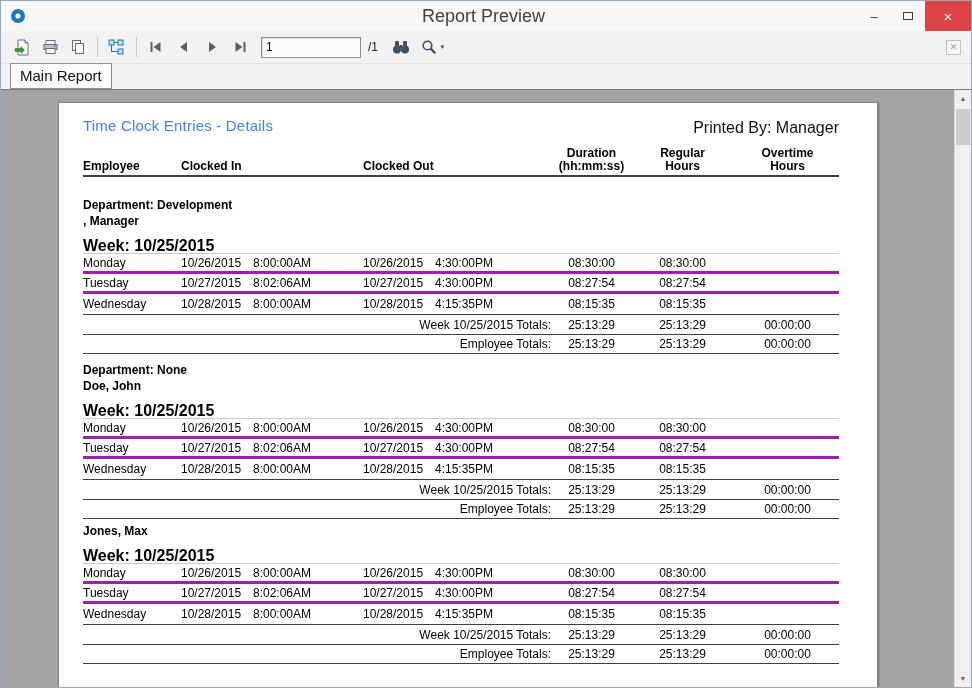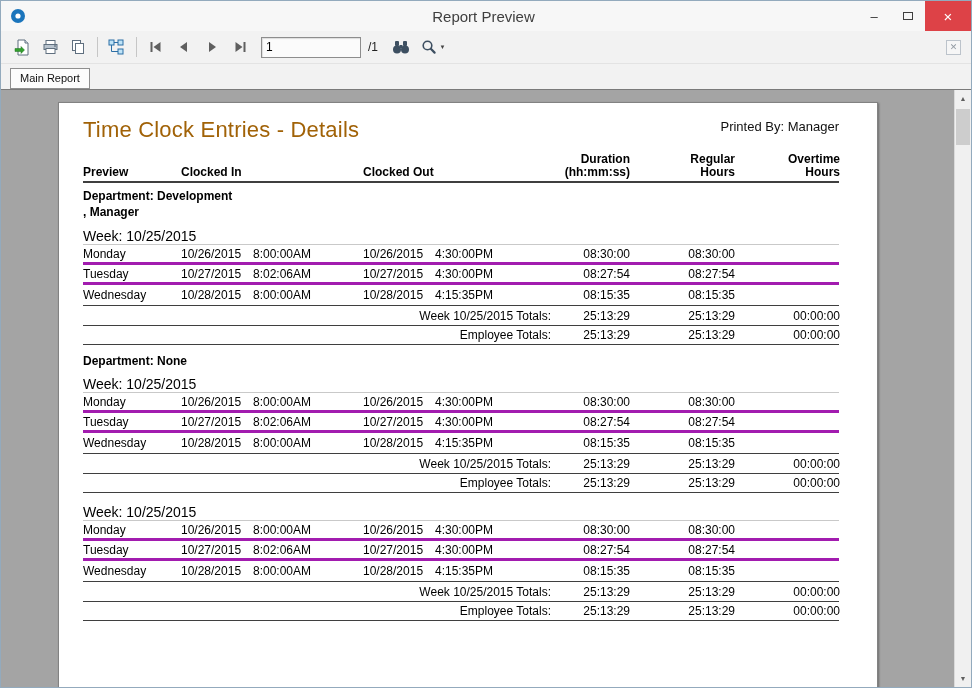--- a/index.html
+++ b/index.html
@@ -2,58 +2,58 @@
 <html><head>
 <meta charset="utf-8">
 <style>
   *{box-sizing:border-box;margin:0;padding:0}
   body{margin:0;font-family:"Liberation Sans",sans-serif;background:#d6d6d6}
   .window{width:972px;height:688px;display:flex;flex-direction:column;background:#f2f2f2;border:1px solid #93aabd;position:relative;overflow:hidden}
 
   
   .titlebar{height:30px;display:flex;align-items:center;background:#f7f7f7;position:relative;flex:0 0 auto}
   .app-icon{margin-left:9px;display:flex;align-items:center}
-  .title{position:absolute;left:0;right:5px;text-align:center;font-size:15px;color:#3f3f3f;pointer-events:none}
+  .title{position:absolute;left:0;right:5px;text-align:center;font-size:18px;color:#3f3f3f;pointer-events:none}
   .win-buttons{margin-left:auto;display:flex;height:100%;position:relative;z-index:1}
   .win-btn{width:34px;height:100%;border:0;background:transparent;font-size:13px;color:#333;display:flex;align-items:center;justify-content:center;padding:0;font-family:inherit;cursor:default}
   .win-btn.close{width:46px;background:#dd4247;color:#fff;font-size:15px}
   .max-glyph{display:inline-block;width:10px;height:8px;border:1px solid #3f3f3f}
 
   
   .toolbar{height:33px;display:flex;align-items:center;padding:0 10px 0 8px;background:#f2f2f2;border-bottom:1px solid #e3e3e3;flex:0 0 auto;gap:2px}
   .tb-btn{width:26px;height:26px;border:0;background:transparent;display:flex;align-items:center;justify-content:center;padding:0;cursor:default}
   .tb-sep{width:1px;height:20px;background:#c6c6c6;margin:0 4px}
   .page-input{width:100px;height:21px;margin-left:6px;border:1px solid #8d8d8d;background:#fbfbfb;font-family:"Liberation Sans",sans-serif;font-size:12px;padding:0 4px;box-shadow:inset 1px 1px 1px rgba(0,0,0,.12)}
   .page-total{font-size:12px;color:#222;margin:0 8px 0 5px}
   .caret{font-size:6px;color:#444;margin-left:3px;line-height:1}
   .tb-right{margin-left:auto;display:flex;align-items:center}
   .tb-right-icon{width:15px;height:15px;border:1px solid #bcc3cb;color:#939ba3;font-size:9px;display:flex;align-items:center;justify-content:center;background:#f6f6f6}
 
   
   .tabstrip{height:25px;display:flex;align-items:flex-end;padding-left:9px;background:#f2f2f2;flex:0 0 auto}
-  .tab{font-size:11px;color:#111;background:#fcfcfc;border:1px solid #8f8f8f;padding:3px 9px 4px;cursor:default}
+  .tab{font-size:15px;color:#111;background:#fcfcfc;border:1px solid #8f8f8f;padding:3px 9px 4px;cursor:default}
 
   
   .content{flex:1;position:relative;background:#a4a4a4;border-top:1px solid #7a7a7a;overflow:hidden}
   .page{position:absolute;left:57px;top:12px;width:820px;height:740px;background:#fff;border:1px solid #828282;box-shadow:1px 1px 2px rgba(0,0,0,.35);padding:14px 38px 0 24px}
 
   .rp-header{display:flex;justify-content:space-between;align-items:flex-start}
-  .rp-title{font-size:22px;color:#a16207;letter-spacing:.2px}
-  .rp-printedby{font-size:13px;color:#111;margin-top:2px}
+  .rp-title{font-size:15px;color:#3b82f6;letter-spacing:.2px}
+  .rp-printedby{font-size:16px;color:#111;margin-top:2px}
 
   .rrow{display:grid;grid-template-columns:98px 182px 190px 77px 105px 105px;font-size:12px;color:#000}
   .cell{white-space:nowrap}
-  .c-num{text-align:right}
+  .c-num{text-align:center}
   .header-row{align-items:end;margin-top:2px;height:38px;border-bottom:2px solid #3f3f3f;padding-bottom:2px;font-weight:bold}
   .hc{line-height:13px}
 
   .dept-row{font-weight:bold;font-size:12px;margin-top:8px;padding:1px 0}
-  #report-body > .dept-row:first-child{margin-top:5px}
+  #report-body > .dept-row:first-child{margin-top:20px}
   .name-row{font-weight:bold;font-size:12px;height:17px;padding:1px 0}
-  .week-row{font-weight:normal;font-size:14px;padding-top:7px;height:24px;border-bottom:1px solid #c9c9c9}
+  .week-row{font-weight:bold;font-size:16px;padding-top:7px;height:24px;border-bottom:1px solid #c9c9c9}
   .data-row{height:20px;align-items:center;border-bottom:3px solid #a21caf}
   .data-row.no-sep{border-bottom:none}
   .totals-row{height:20px;align-items:center;font-weight:normal;border-top:1px solid #3f3f3f}
   .emp-totals{border-bottom:1px solid #3f3f3f;margin-bottom:4px}
   .c-totlabel{grid-column:1/4;text-align:right;padding-right:2px}
   .dt{display:inline-block;width:72px}
   .tm{display:inline-block}
 
   
   .scrollbar{position:absolute;top:0;right:0;bottom:0;width:17px;background:#f0f0f0;border-left:1px solid #dadada}
@@ -170,21 +170,21 @@
   </div>
 
   <div class="content">
     <div class="page">
       <div class="rp-header">
         <div class="rp-title">Time Clock Entries - Details</div>
         <div class="rp-printedby">Printed By: Manager</div>
       </div>
 
       <div class="rrow header-row">
-        <div class="cell hc">Preview</div>
+        <div class="cell hc">Employee</div>
         <div class="cell hc">Clocked In</div>
         <div class="cell hc">Clocked Out</div>
         <div class="cell hc c-num">
           <div>Duration</div>
           <div>(hh:mm:ss)</div>
         </div>
         <div class="cell hc c-num">
           <div>Regular</div>
           <div>Hours</div>
         </div>
@@ -228,20 +228,21 @@
             <div class="cell c-num">25:13:29</div>
             <div class="cell c-num">00:00:00</div>
           </div>
           <div class="rrow totals-row emp-totals">
             <div class="cell c-totlabel">Employee Totals:</div>
             <div class="cell c-num">25:13:29</div>
             <div class="cell c-num">25:13:29</div>
             <div class="cell c-num">00:00:00</div>
           </div>
           <div class="dept-row">Department: None</div>
+          <div class="name-row">Doe, John</div>
           <div class="week-row">Week: 10/25/2015</div>
           <div class="rrow data-row">
             <div class="cell c-day">Monday</div>
             <div class="cell c-clock"><span class="dt">10/26/2015</span><span class="tm">8:00:00AM</span></div>
             <div class="cell c-clock"><span class="dt">10/26/2015</span><span class="tm">4:30:00PM</span></div>
             <div class="cell c-num">08:30:00</div>
             <div class="cell c-num">08:30:00</div>
             <div class="cell c-num"></div>
           </div>
           <div class="rrow data-row">
@@ -265,20 +266,21 @@
             <div class="cell c-num">25:13:29</div>
             <div class="cell c-num">25:13:29</div>
             <div class="cell c-num">00:00:00</div>
           </div>
           <div class="rrow totals-row emp-totals">
             <div class="cell c-totlabel">Employee Totals:</div>
             <div class="cell c-num">25:13:29</div>
             <div class="cell c-num">25:13:29</div>
             <div class="cell c-num">00:00:00</div>
           </div>
+          <div class="name-row">Jones, Max</div>
           <div class="week-row">Week: 10/25/2015</div>
           <div class="rrow data-row">
             <div class="cell c-day">Monday</div>
             <div class="cell c-clock"><span class="dt">10/26/2015</span><span class="tm">8:00:00AM</span></div>
             <div class="cell c-clock"><span class="dt">10/26/2015</span><span class="tm">4:30:00PM</span></div>
             <div class="cell c-num">08:30:00</div>
             <div class="cell c-num">08:30:00</div>
             <div class="cell c-num"></div>
           </div>
           <div class="rrow data-row">

